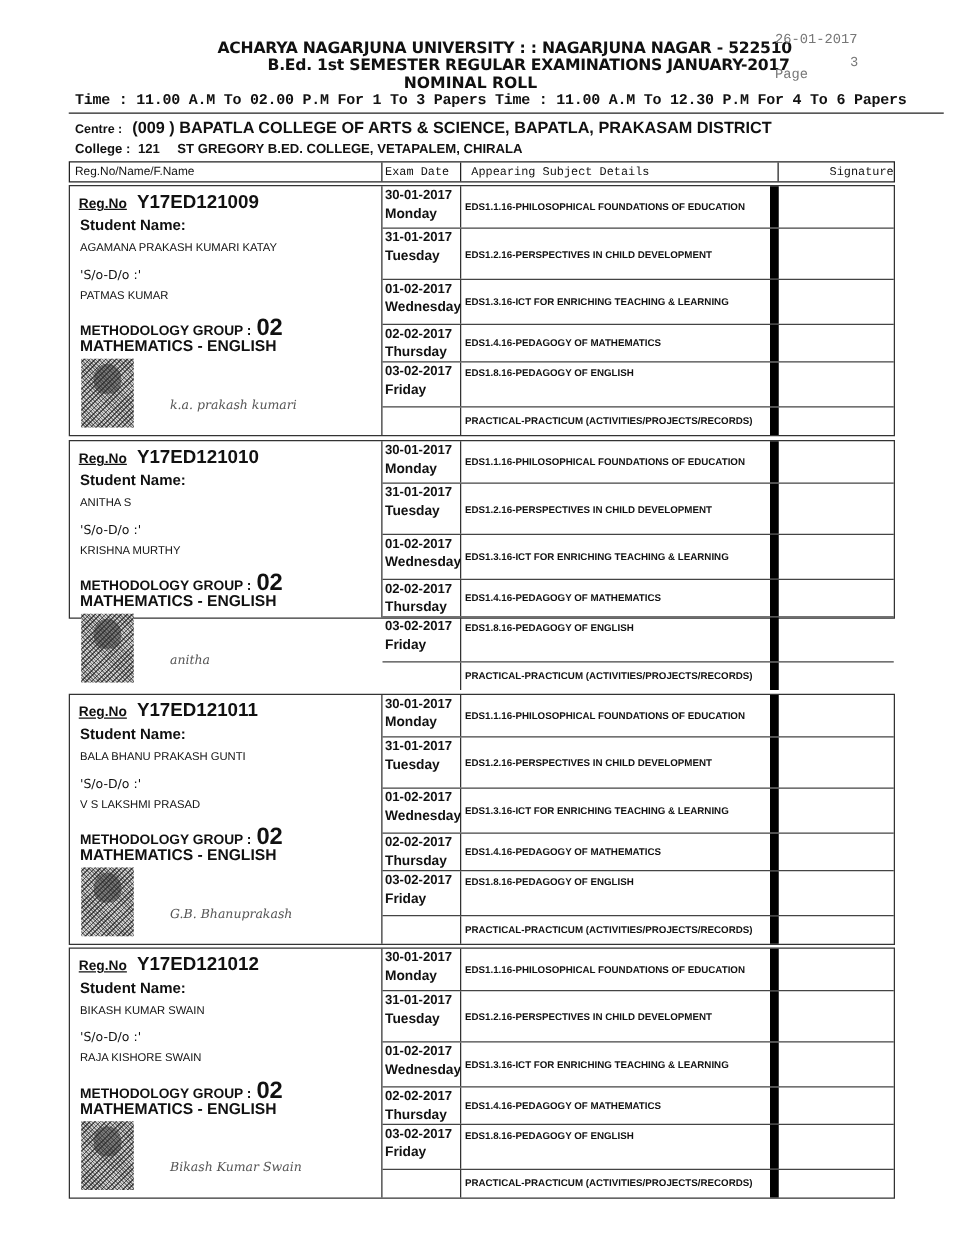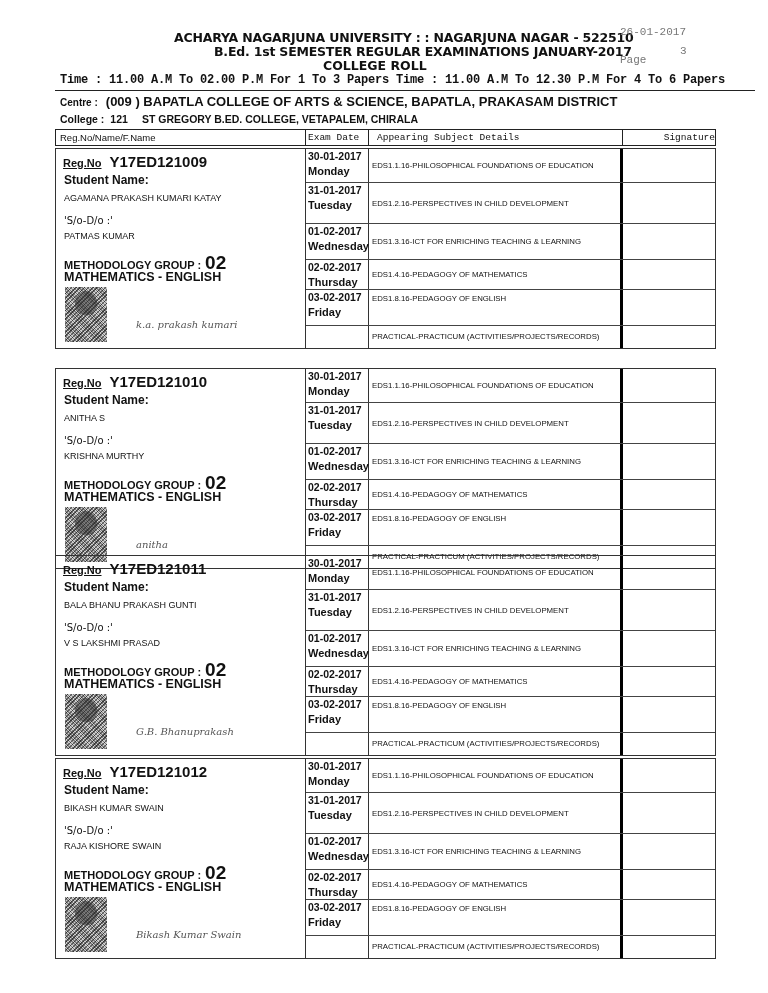--- a/index.html
+++ b/index.html
@@ -36,29 +36,29 @@
       repeating-linear-gradient(45deg,#888 0 1px,#ddd 1px 2px),
       repeating-linear-gradient(-45deg,#666 0 1px,#eee 1px 3px);
       background-blend-mode:multiply; }
   .photo .head { position:absolute; left:10px; top:4px; width:22px; height:24px; border-radius:50% 50% 40% 40%; background:#333; opacity:0.55; }
   .sig { position:absolute; left:80px; top:170px; font-size:10px; font-style:italic; color:#555; font-family:"DejaVu Serif", serif; }
   .rows { position:absolute; left:250px; top:0; width:409px; }
   .row { position:relative; border-bottom:1px solid #444; box-sizing:border-box; }
   .row:last-child { border-bottom:none; }
   .row .dt { position:absolute; left:0; top:0; width:63px; height:100%; border-right:1px solid #333; box-sizing:border-box; padding-left:2px; font-size:10.5px; font-weight:bold; line-height:15px; }
   .row .dt .day { display:block; font-size:11px; }
-  .row .sub { position:absolute; left:63px; top:0; width:254px; height:100%; border-right:3px solid #000000; box-sizing:border-box; font-size:7.8px; font-weight:normal; padding-left:3px; }
+  .row .sub { position:absolute; left:63px; top:0; width:254px; height:100%; border-right:7px solid #000000; box-sizing:border-box; font-size:7.8px; font-weight:bold; padding-left:3px; }
   .row .sg { position:absolute; left:317px; top:0; right:0; height:100%; }
 </style>
 </head>
 <body>
 
 <div class="abs hdr-title">ACHARYA NAGARJUNA UNIVERSITY : : NAGARJUNA NAGAR - 522510</div>
 <div class="abs hdr-sub">B.Ed. 1st SEMESTER REGULAR EXAMINATIONS JANUARY-2017</div>
-<div class="abs hdr-roll">COLLEGE ROLL</div>
+<div class="abs hdr-roll">NOMINAL ROLL</div>
 <div class="abs hdr-date">26-01-2017</div>
 <div class="abs hdr-page">Page</div>
 <div class="abs hdr-pagenum">3</div>
 <div class="abs time-line">Time : 11.00 A.M To 02.00 P.M For 1 To 3 Papers  Time : 11.00 A.M To 12.30 P.M For 4 To 6 Papers</div>
 <div class="rule"></div>
 
 <div class="abs centre">
   <span class="lbl">Centre :</span><span>(009 ) BAPATLA COLLEGE OF ARTS &amp; SCIENCE, BAPATLA, PRAKASAM DISTRICT</span>
 </div>
 <div class="abs college">
@@ -114,21 +114,21 @@
           <div class="sg"></div>
         </div>
         <div class="row" style="height: 22px;">
           <div class="dt"><span></span><span class="day"></span></div>
           <div class="sub" style="line-height: 22px;">PRACTICAL-PRACTICUM (ACTIVITIES/PROJECTS/RECORDS)</div>
           <div class="sg"></div>
         </div>
       </div>
   </div>
 
-  <div class="block" style="top: 368px; height: 201px;">
+  <div class="block" style="top: 352px; height: 143px;">
     <div class="left">
       <div class="reg"><span class="lbl">Reg.No</span><span>Y17ED121010</span></div>
       <div class="sname-lbl">Student Name:</div>
       <div class="sname">ANITHA S</div>
       <div class="so-lbl">'S/o-D/o :'</div>
       <div class="fname">KRISHNA MURTHY</div>
       <div class="mg"><span>METHODOLOGY GROUP :</span><span class="num">02</span></div>
       <div class="subj">MATHEMATICS - ENGLISH</div>
       <div class="photo">
           <div class="head"></div>

